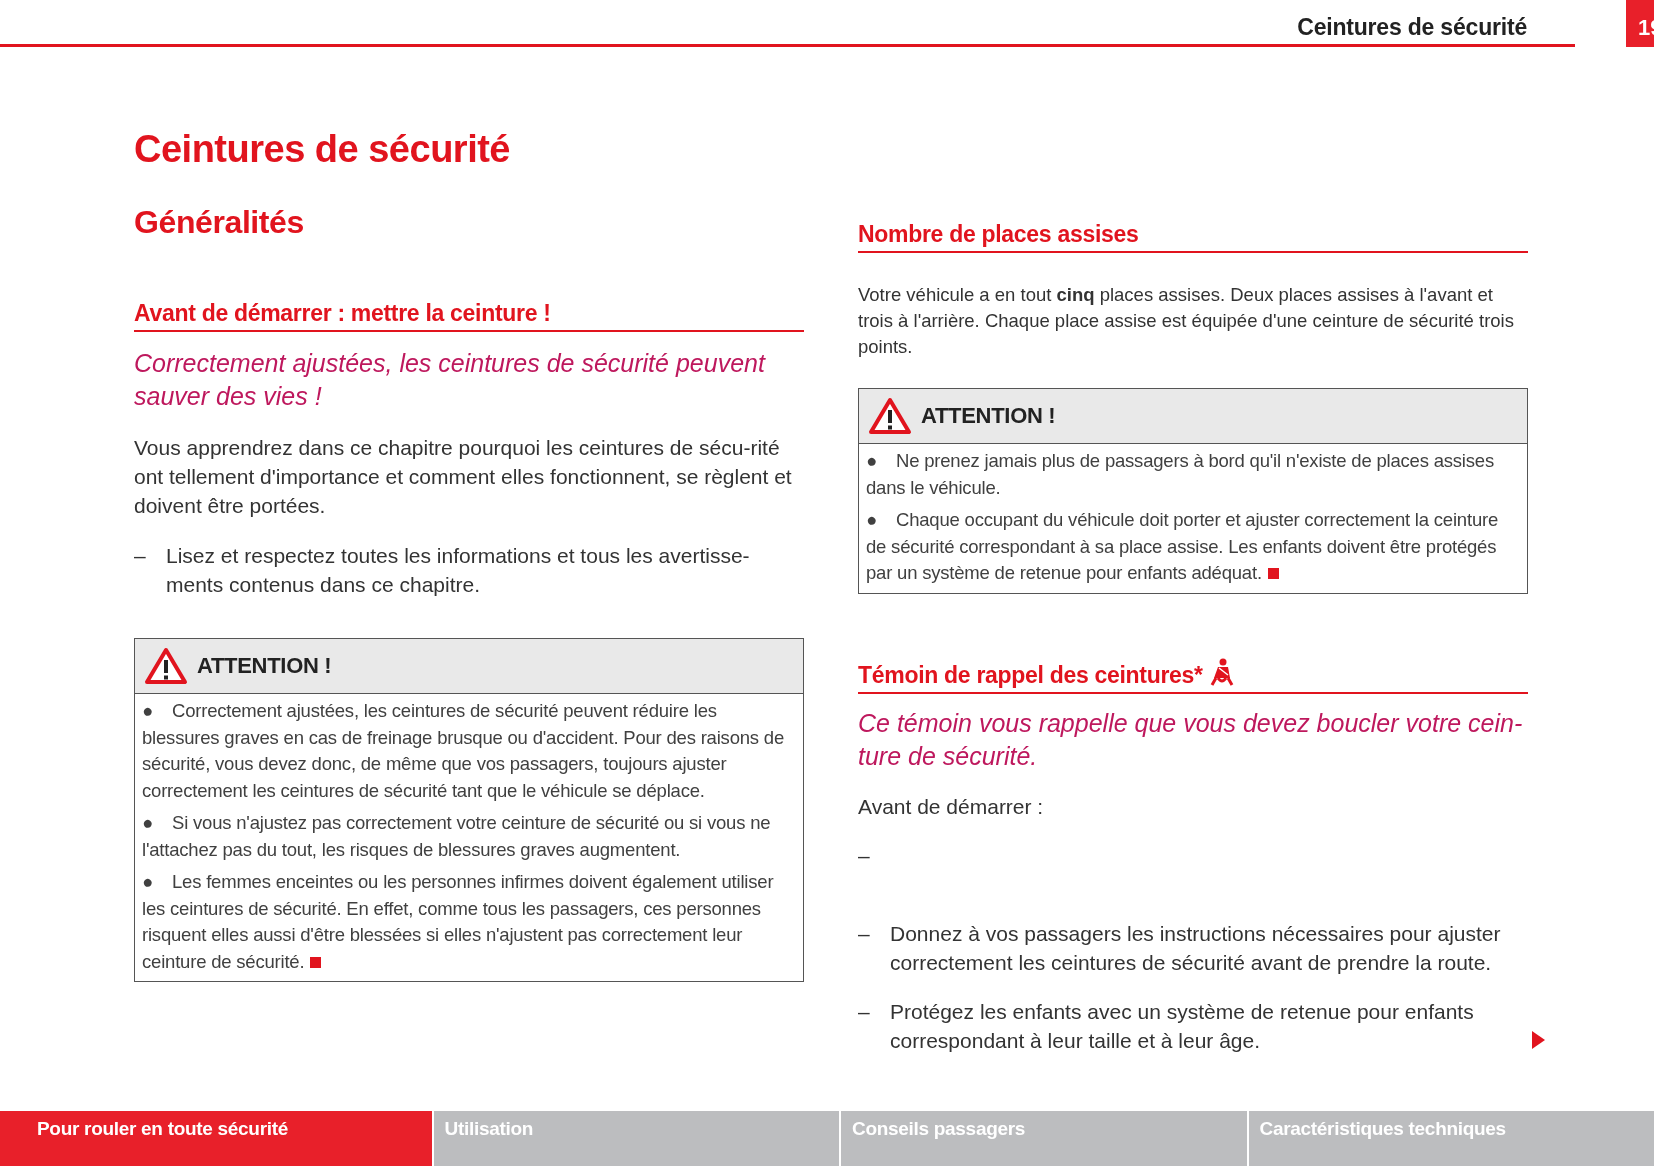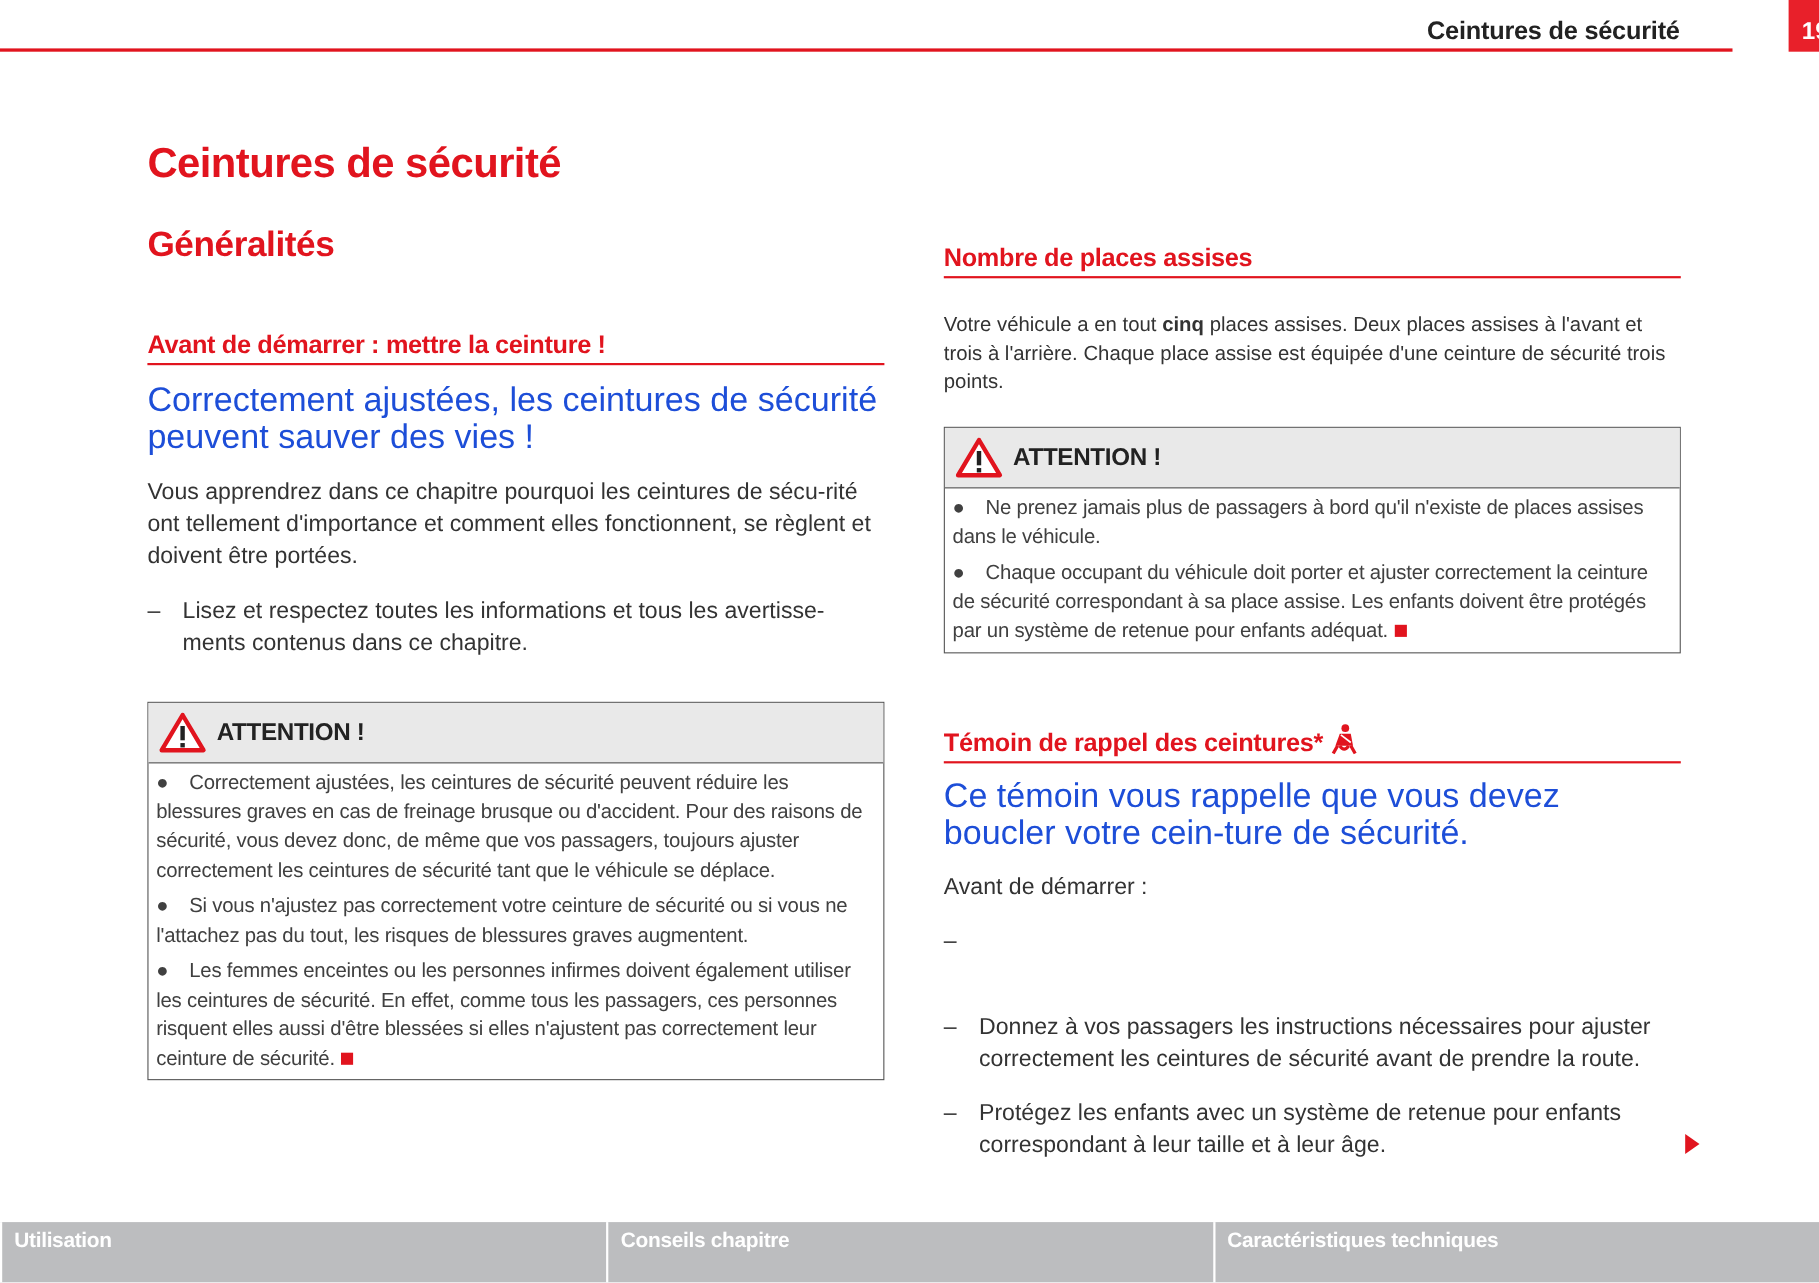--- a/index.html
+++ b/index.html
@@ -15,21 +15,21 @@
   .page-title { position:absolute; left:134px; top:128px; font-size:38px; font-weight:bold; color:#e1141e; letter-spacing:-0.5px; }
 
   .col { position:absolute; width:670px; }
   .col-left { left:134px; top:0; }
   .col-right { left:858px; top:0; }
 
   .h2 { position:absolute; font-size:32px; font-weight:bold; color:#e1141e; letter-spacing:-0.4px; }
   .h3 { position:absolute; left:0; width:670px; font-size:23px; font-weight:bold; color:#e1141e; border-bottom:2px solid #e1141e; padding-bottom:3px; letter-spacing:-0.3px; }
   .seat-icon { display:inline-block; vertical-align:-3px; margin-left:6px; }
 
-  .lead { position:absolute; left:0; width:670px; font-size:31px; line-height:33px; color:#1d4ed8; }
+  .lead { position:absolute; left:0; width:670px; font-size:25px; font-style:italic; line-height:33px; color:#be185d; }
   .p { position:absolute; left:0; width:670px; font-size:21px; line-height:29px; color:#333; }
   .p-sm { position:absolute; left:0; width:670px; font-size:18.5px; line-height:26px; color:#333; }
   .dash { position:absolute; left:0; width:670px; font-size:21px; line-height:29px; color:#333; padding-left:32px; box-sizing:border-box; }
   .dash .d { position:absolute; left:0; top:0; }
 
   .warn { position:absolute; left:0; width:670px; border:1.5px solid #555; box-sizing:border-box; background:#fff; }
   .warn-head { background:#e9e9e9; border-bottom:1.5px solid #555; height:54px; position:relative; }
   .warn-head svg { position:absolute; left:9px; top:8px; }
   .warn-title { position:absolute; left:62px; top:14px; font-size:22px; font-weight:bold; color:#222; letter-spacing:-0.3px; }
   .warn-body { padding:4px 7px 6px 7px; }
@@ -128,16 +128,17 @@
   </div>
   <div class="dash" style="top:997px;">
     <span class="d">–</span>
     <span>Protégez les enfants avec un système de retenue pour enfants correspondant à leur taille et à leur âge.</span>
   </div>
 </div>
 
 <div class="cont-arrow"></div>
 
 <div class="footer">
+  <div class="ftab active">Pour rouler en toute sécurité</div>
   <div class="ftab">Utilisation</div>
-  <div class="ftab">Conseils chapitre</div>
+  <div class="ftab">Conseils passagers</div>
   <div class="ftab">Caractéristiques techniques</div>
 </div>
 
 </body></html>

